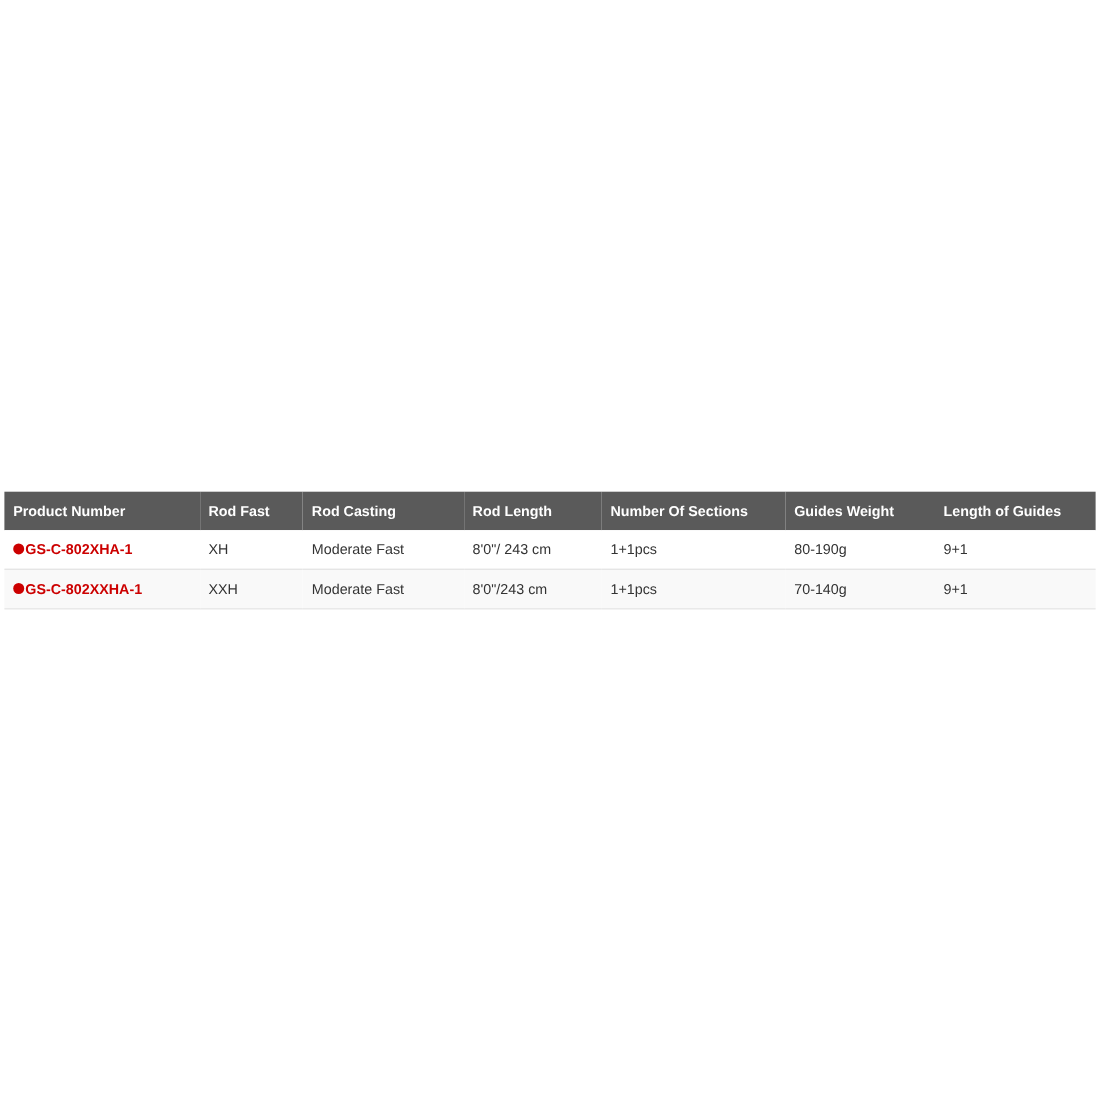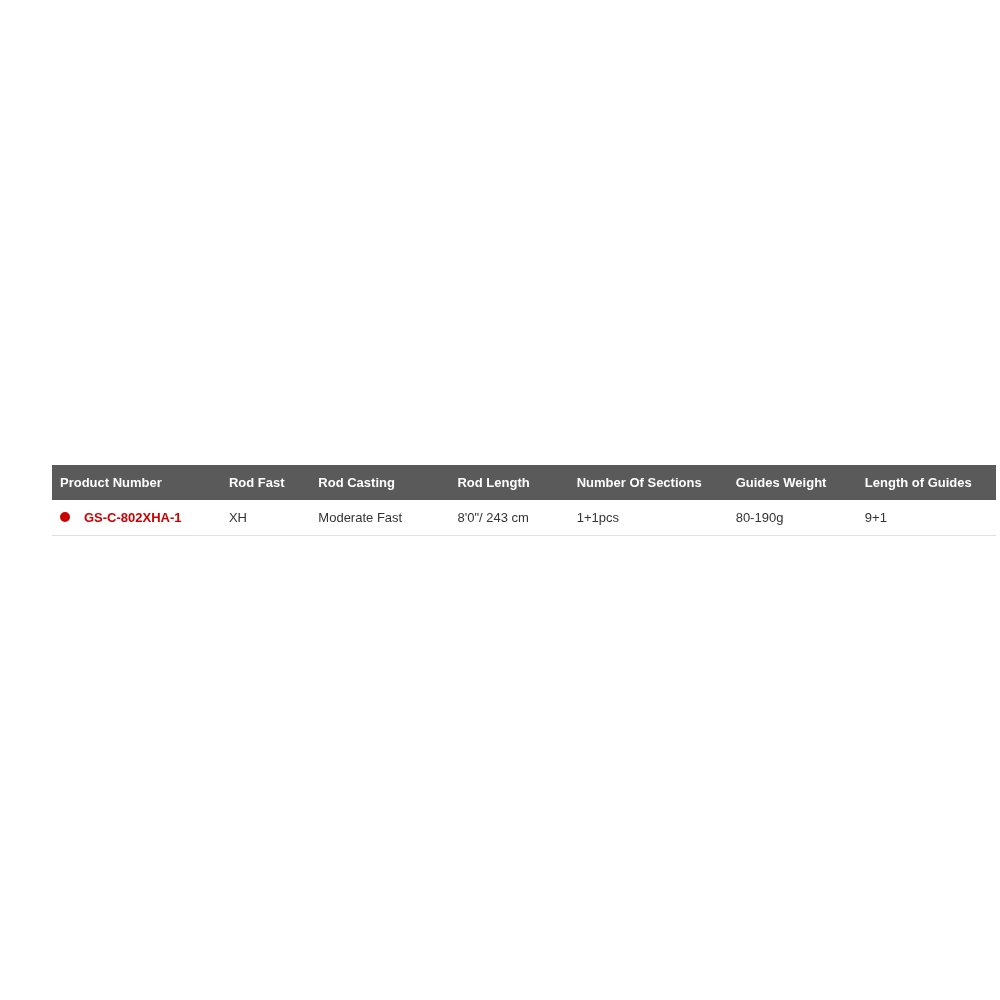--- a/index.html
+++ b/index.html
@@ -24,21 +24,20 @@
       height: 1000px;
       background: #fff;
       display: flex;
       align-items: center;
       justify-content: center;
       padding: 0 4px;
     }
 
     .table-container {
       width: 992px;
-      margin-left: 48px;
     }
 
     table {
       width: 100%;
       border-collapse: collapse;
       font-size: 13px;
     }
 
     thead tr {
       background-color: #5a5a5a;
@@ -72,21 +71,21 @@
 
     tbody tr.data-row td {
       padding: 10px 8px;
       color: #333;
       vertical-align: middle;
     }
 
     .product-number-cell {
       display: flex;
       align-items: center;
-      gap: 14px;
+      gap: 1px;
       text-align: center;
     }
 
     .red-dot {
       width: 10px;
       height: 10px;
       background-color: #cc0000;
       border-radius: 50%;
       display: inline-block;
       flex-shrink: 0;
@@ -143,17 +142,31 @@
             </div>
           </td>
           <td>XH</td>
           <td>Moderate Fast</td>
           <td>8'0"/ 243 cm</td>
           <td>1+1pcs</td>
           <td>80-190g</td>
           <td>9+1</td>
         </tr>
 
+        <tr class="data-row">
+          <td>
+            <div class="product-number-cell">
+              <span class="red-dot"></span>
+              <a class="product-link">GS-C-802XXHA-1</a>
+            </div>
+          </td>
+          <td>XXH</td>
+          <td>Moderate Fast</td>
+          <td>8'0"/243 cm</td>
+          <td>1+1pcs</td>
+          <td>70-140g</td>
+          <td>9+1</td>
+        </tr>
 
       </tbody>
     </table>
   </div>
 </div>
 
 </body></html>

